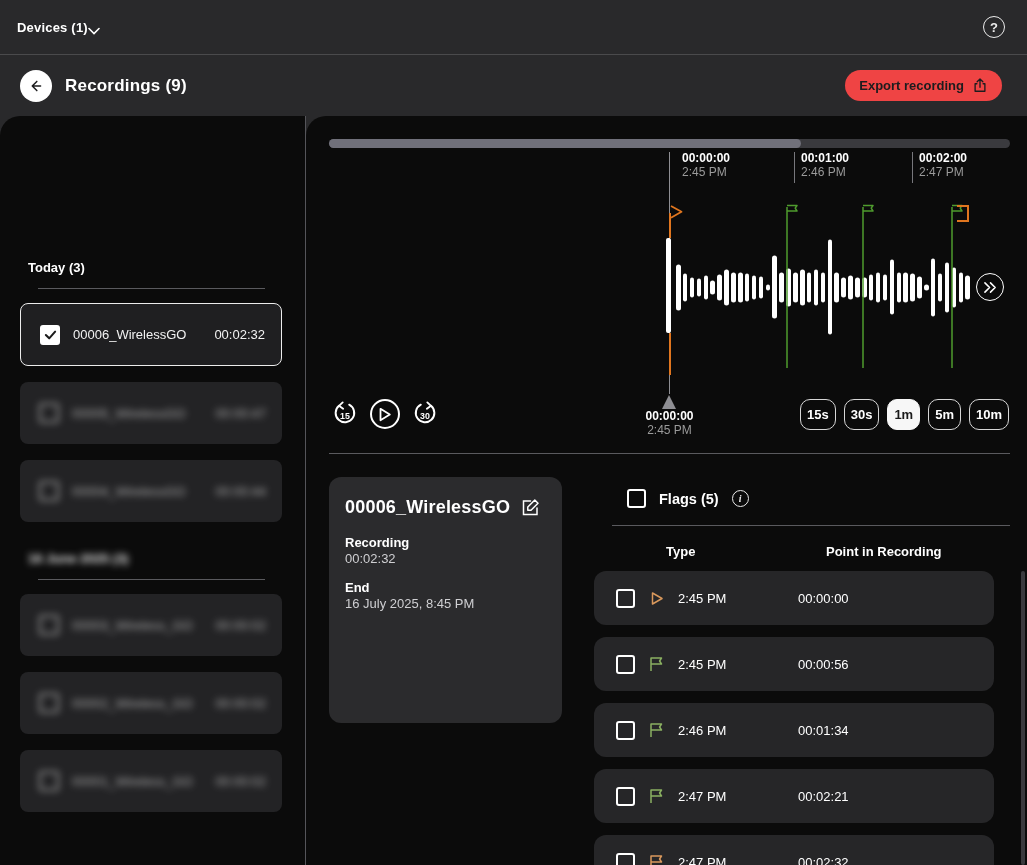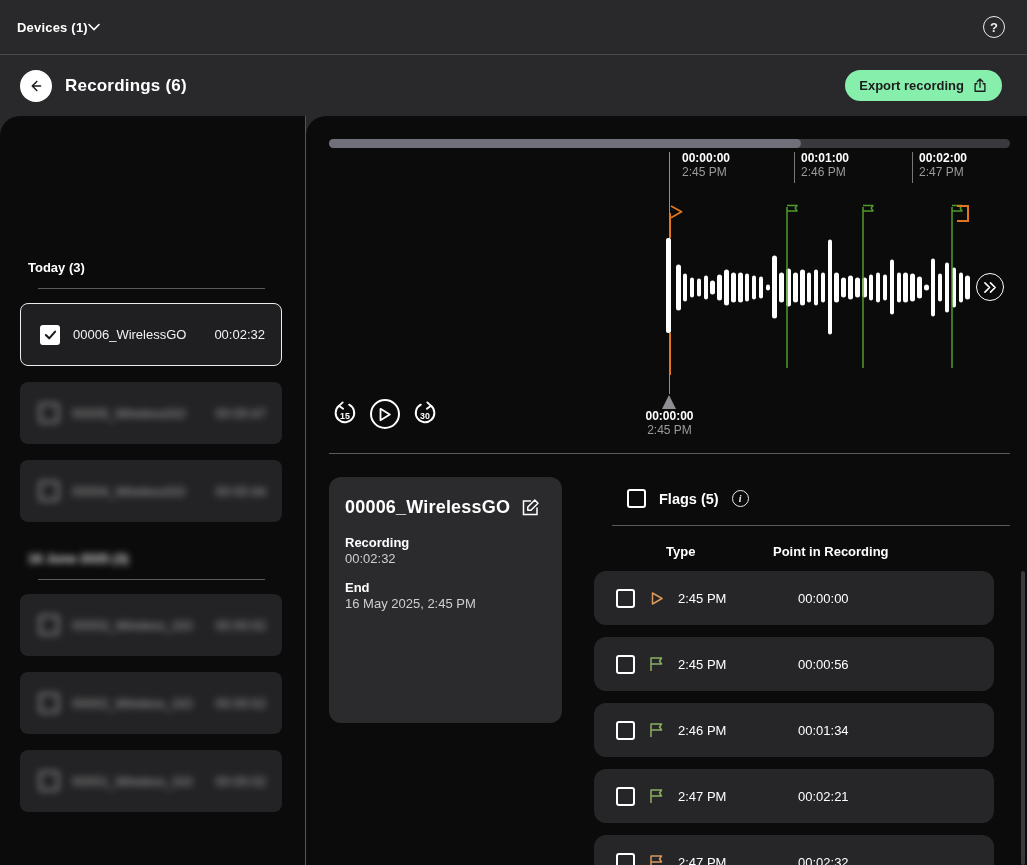--- a/index.html
+++ b/index.html
@@ -3,33 +3,33 @@
 <meta charset="utf-8">
 <style>
   * { margin:0; padding:0; box-sizing:border-box; }
   html,body { width:1027px; height:865px; background:#0a0a0a; overflow:hidden;
               font-family:"Liberation Sans", sans-serif; color:#fff; }
 
   
   .topbar { height:55px; background:#29292b; display:flex; align-items:center;
             justify-content:space-between; padding:0 22px 0 17px;
             border-bottom:1px solid #4a4a4c; }
-  .devices { display:flex; align-items:center; cursor:pointer; }
+  .devices { display:flex; align-items:flex-end; cursor:pointer; }
   .devices-label { font-size:13px; font-weight:bold; letter-spacing:.2px; }
   .help-btn { width:22px; height:22px; border:1.6px solid #ececec; border-radius:50%;
               display:flex; align-items:center; justify-content:center;
               font-size:13px; font-weight:bold; color:#ececec; cursor:pointer; }
 
   
   .pagehead { height:61px; background:#29292b; display:flex; align-items:center;
               padding:0 25px 0 20px; }
   .back-btn { width:32px; height:32px; background:#fff; border-radius:50%;
               display:flex; align-items:center; justify-content:center; cursor:pointer; }
   .page-title { font-size:17px; font-weight:600; margin-left:13px; letter-spacing:.2px; }
-  .export-btn { margin-left:auto; height:31px; background:#86efac; color:#1c1c1e;
+  .export-btn { margin-left:auto; height:31px; background:#ef4444; color:#1c1c1e;
                 border:none; border-radius:16px; padding:0 14px; font-size:13px;
                 font-weight:600; display:flex; align-items:center; gap:8px;
                 font-family:inherit; cursor:pointer; }
 
   
   .content { position:relative; height:749px; background:#29292b; display:flex; }
   .sidebar { position:relative; width:306px; height:100%; background:#0b0b0b;
              border-top-left-radius:20px; border-right:1px solid #55555a; flex:none; }
   .mainpanel { position:relative; flex:1; height:100%; background:#0b0b0b;
                border-top-left-radius:20px; }
@@ -148,21 +148,21 @@
 </div>
 
 <div class="pagehead">
   <div class="back-btn">
     <span style="display:flex;">
       <svg width="20" height="20" viewBox="0 0 24 24">
           <path d="M13 6.5 L7.5 12 L13 17.5 M7.5 12 H17.5" fill="none" stroke="#1c1c1e" stroke-width="1.8" stroke-linecap="round" stroke-linejoin="round"></path>
         </svg>
     </span>
   </div>
-  <div class="page-title">Recordings (6)</div>
+  <div class="page-title">Recordings (9)</div>
   <button class="export-btn">
     <span>Export recording</span>
     <span style="display:flex;">
       <svg width="16" height="17" viewBox="0 0 18 18">
           <path d="M5.5 7 H3.5 V15.5 H14.5 V7 H12.5 M9 1.8 V11 M5.8 4.8 L9 1.6 L12.2 4.8" fill="none" stroke="#1c1c1e" stroke-width="1.5" stroke-linecap="round" stroke-linejoin="round"></path>
         </svg>
     </span>
   </button>
 </div>
 
@@ -346,52 +346,59 @@
         <path d="M20.5 5.2 A 10 10 0 1 1 9.5 4.0" fill="none" stroke="#fff" stroke-width="2.1" stroke-linecap="round"></path>
         <text x="14" y="19" text-anchor="middle" font-size="9.5" font-weight="bold" fill="#fff" font-family="Liberation Sans, sans-serif">30</text>
       </svg>
     </button>
 
     <div class="current-time">
       <div class="t">00:00:00</div>
       <div class="c">2:45 PM</div>
     </div>
 
+    <div class="zoom-group">
+      <button class="zoom-btn">15s</button>
+      <button class="zoom-btn">30s</button>
+      <button class="zoom-btn selected">1m</button>
+      <button class="zoom-btn">5m</button>
+      <button class="zoom-btn">10m</button>
+    </div>
 
     <div class="main-divider"></div>
 
     <div class="info-card">
       <div class="info-title-row">
         <span class="info-title">00006_WirelessGO</span>
         <button class="edit-btn">
           <svg width="19" height="19" viewBox="0 0 19 19">
             <path d="M16 10 V16.5 H2.5 V3 H9.5" fill="none" stroke="#fff" stroke-width="1.5" stroke-linecap="round"></path>
             <path d="M13.8 2 L17 5.2 L10 12.2 H6.8 V9 Z" fill="none" stroke="#fff" stroke-width="1.5" stroke-linejoin="round"></path>
           </svg>
         </button>
       </div>
       <div class="info-field">
         <div class="info-label">Recording</div>
         <div class="info-value">00:02:32</div>
       </div>
       <div class="info-field">
         <div class="info-label">End</div>
-        <div class="info-value">16 May 2025, 2:45 PM</div>
+        <div class="info-value">16 July 2025, 8:45 PM</div>
       </div>
     </div>
 
     <div class="flags-head">
       <div class="checkbox" style="width:19px;height:19px;"></div>
       <span class="flags-title">Flags (5)</span>
       <div class="info-icon">i</div>
     </div>
     <div class="flags-divider"></div>
 
     <div class="col-head" style="left:360px;">Type</div>
-    <div class="col-head" style="left:467px;">Point in Recording</div>
+    <div class="col-head" style="left:520px;">Point in Recording</div>
 
     <div class="flag-row" style="top:455px;">
       <div class="checkbox"></div>
       <span class="row-icon">
         <svg width="14" height="15" viewBox="0 0 14 15">
             <path d="M2.5 2 L12 7.5 L2.5 13 Z" fill="none" stroke="#d9985c" stroke-width="1.5" stroke-linejoin="round"></path>
           </svg>
       </span>
       <span class="row-time">2:45 PM</span>
       <span class="row-point">00:00:00</span>

